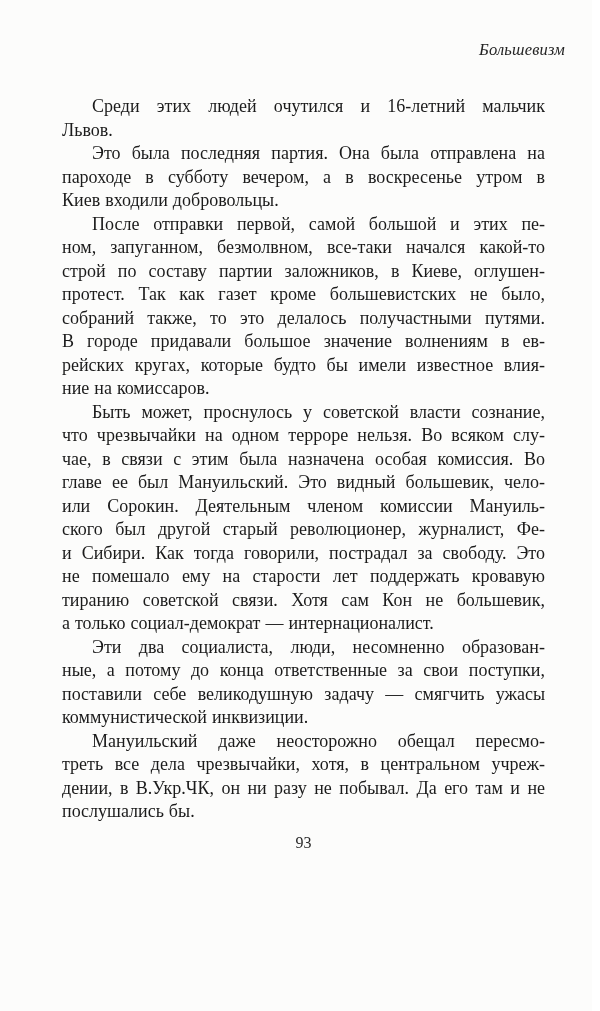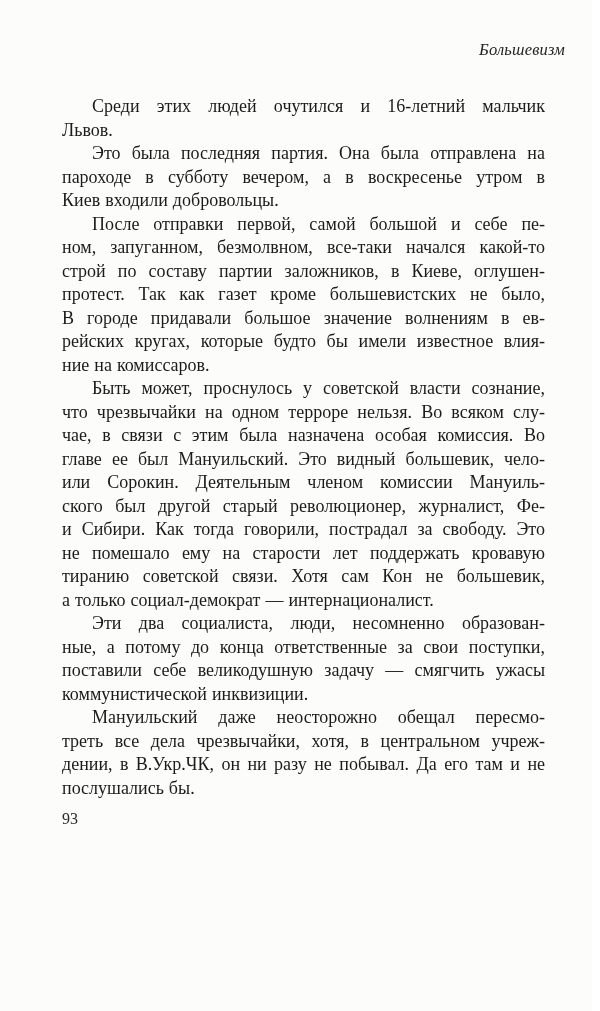--- a/index.html
+++ b/index.html
@@ -44,21 +44,21 @@
   }
   .line.last {
     text-align-last: left;
   }
   .paragraph.indent .line.first {
     text-indent: 30px;
   }
   .page-number {
     margin-top: 9px;
     width: 483px;
-    text-align: left;
+    text-align: center;
     font-size: 16px;
     line-height: 20px;
     color: #2a2a2a;
   }
 </style>
 </head>
 <body>
 
 <div class="book-page">
   <div class="running-header">Большевизм</div>
@@ -67,24 +67,25 @@
       <div class="paragraph indent">
         <div class="line first">Среди этих людей очутился и 16-летний мальчик</div>
         <div class="line last">Львов.</div>
       </div>
       <div class="paragraph indent">
         <div class="line first">Это была последняя партия. Она была отправлена на</div>
         <div class="line">пароходе в субботу вечером, а в воскресенье утром в</div>
         <div class="line last">Киев входили добровольцы.</div>
       </div>
       <div class="paragraph indent">
-        <div class="line first">После отправки первой, самой большой и себе пе-</div>
+        <div class="line first">После отправки первой, самой большой и этих пе-</div>
         <div class="line">ном, запуганном, безмолвном, все-таки начался какой-то</div>
         <div class="line">строй по составу партии заложников, в Киеве, оглушен-</div>
         <div class="line">протест. Так как газет кроме большевистских не было,</div>
+        <div class="line">собраний также, то это делалось получастными путями.</div>
         <div class="line">В городе придавали большое значение волнениям в ев-</div>
         <div class="line">рейских кругах, которые будто бы имели известное влия-</div>
         <div class="line last">ние на комиссаров.</div>
       </div>
       <div class="paragraph indent">
         <div class="line first">Быть может, проснулось у советской власти сознание,</div>
         <div class="line">что чрезвычайки на одном терроре нельзя. Во всяком слу-</div>
         <div class="line">чае, в связи с этим была назначена особая комиссия. Во</div>
         <div class="line">главе ее был Мануильский. Это видный большевик, чело-</div>
         <div class="line">или Сорокин. Деятельным членом комиссии Мануиль-</div>

